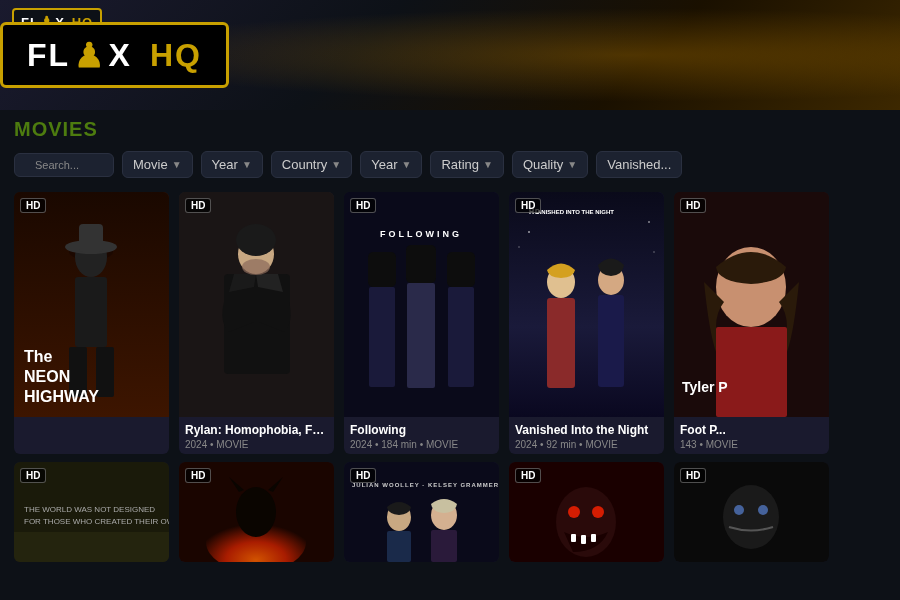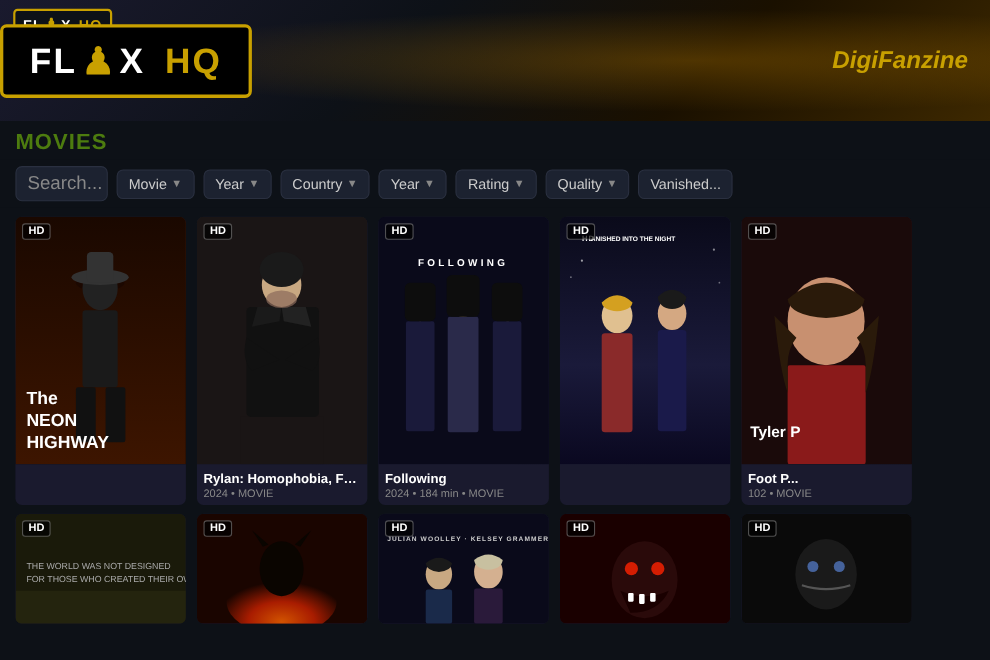--- a/index.html
+++ b/index.html
@@ -85,24 +85,24 @@
       display: flex;
       align-items: center;
       gap: 8px;
       padding: 6px 14px;
       background: #0d1117;
     }
     .search-box {
       background: #1c2230;
       border: 1px solid #2a3040;
       border-radius: 6px;
-      padding: 5px 10px;
+      padding: 5px 20px;
       color: #888;
-      font-size: 17px;
-      width: 84px;
+      font-size: 11px;
+      width: 100px;
     }
     .filter-btn {
       display: flex;
       align-items: center;
       gap: 4px;
       background: #1c2230;
       border: 1px solid #2a3040;
       border-radius: 6px;
       padding: 5px 10px;
       color: #ccc;
@@ -206,21 +206,20 @@
   <div class="top-left-logo">
     <span class="flix">FL</span><span class="figure">♟</span><span class="flix">X</span>&nbsp;<span class="hq">HQ</span>
   </div>
   <div class="center-logo">
     <span class="flix-text">FL</span>
       <span class="figure-icon">♟</span>
       <span class="flix-text">X</span>
     <span style="width:10px"></span>
     <span class="hq-text">HQ</span>
   </div>
-  <div class="digifanzine">DigiFanzine</div>
 </div>
 
 <div class="movies-title">MOVIES</div>
 
 <div class="filter-bar">
   <div class="search-box">Search...</div>
   <div class="filter-btn">
     <span>Movie</span>
     <span class="chevron">▼</span>
   </div>
@@ -359,41 +358,45 @@
         <ellipse cx="102" cy="88" rx="13" ry="15" fill="#d4a882"></ellipse>
         <rect x="89" y="103" width="26" height="92" fill="#1a1a4a" rx="3"></rect>
         <path d="M89 73 Q102 60 115 73 Q114 83 102 84 Q90 83 89 73" fill="#1a1a1a"></path>
 
         <circle cx="20" cy="40" r="1" fill="#fff" opacity="0.6"></circle>
         <circle cx="140" cy="30" r="1" fill="#fff" opacity="0.5"></circle>
         <circle cx="10" cy="55" r="0.8" fill="#fff" opacity="0.4"></circle>
         <circle cx="145" cy="60" r="0.8" fill="#fff" opacity="0.4"></circle>
       </svg>
     </div>
+    <div class="movie-info">
+      <div class="movie-title">Vanished Into the Night</div>
+      <div class="movie-meta"><span>2024</span> • <span>92 min</span> • <span>MOVIE</span></div>
+    </div>
   </div>
 
   <div class="movie-card">
     <div class="movie-poster" style="background: linear-gradient(160deg,#1a0a0a,#2a1010,#0d0808); position:relative;">
       <div class="hd-badge">HD</div>
       <svg style="position:absolute;top:0;left:0;width:155px;height:225px;" viewBox="0 0 155 225" xmlns="http://www.w3.org/2000/svg">
         <rect width="155" height="225" fill="#1a0a0a"></rect>
 
         <ellipse cx="77" cy="95" rx="35" ry="40" fill="#c89070"></ellipse>
         <rect x="42" y="135" width="71" height="90" fill="#8a1a1a" rx="2"></rect>
 
         <path d="M42 75 Q77 45 112 75 Q110 90 77 92 Q44 90 42 75" fill="#2a1a0a"></path>
         <path d="M30 90 Q35 140 42 160 L42 135 Q42 120 50 110 Z" fill="#2a1a0a"></path>
         <path d="M125 90 Q120 140 113 160 L113 135 Q113 120 105 110 Z" fill="#2a1a0a"></path>
 
         <text x="8" y="200" fill="#fff" font-size="14" font-weight="900" font-family="Arial">Tyler P</text>
       </svg>
     </div>
     <div class="movie-info">
       <div class="movie-title">Foot P...</div>
-      <div class="movie-meta"><span>102</span> • <span>MOVIE</span></div>
+      <div class="movie-meta"><span>143</span> • <span>MOVIE</span></div>
     </div>
   </div>
 
 </div>
 
 <div class="movies-grid-2">
 
   <div class="movie-card-2">
     <div class="poster-small" style="position:relative;">
       <div class="hd-badge">HD</div>

